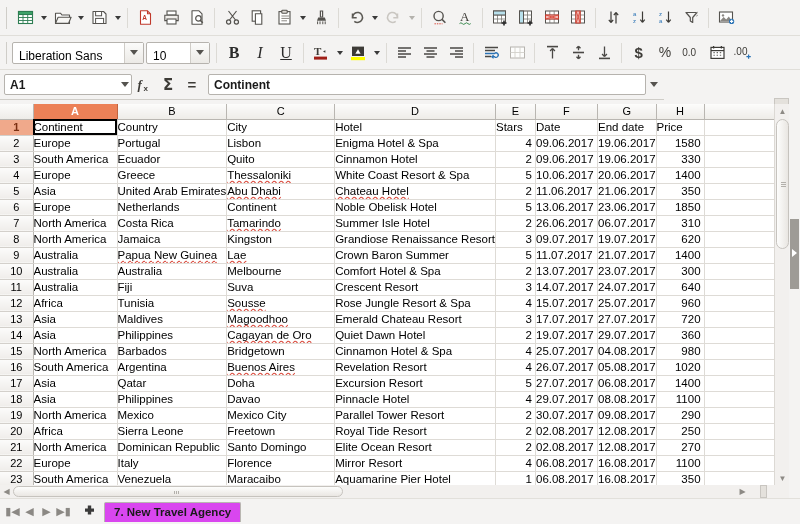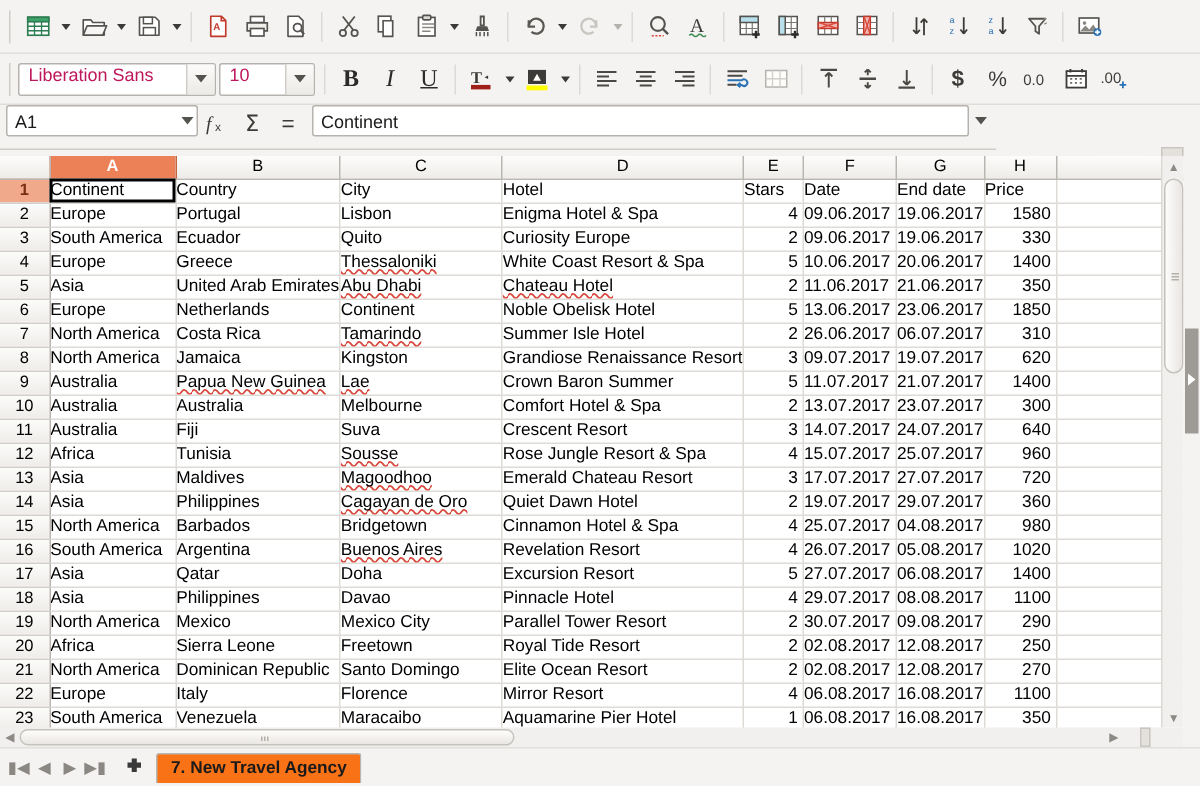--- a/index.html
+++ b/index.html
@@ -43,22 +43,22 @@
   .gripper {
     width: 7px; height: 22px; flex: 0 0 auto; margin-right: 1px;
     background:
       linear-gradient(to bottom, #cfcdc8 0 100%) no-repeat 2px 0/1px 100%;
   }
 
   
   .combo {
     height: 22px; background: #ffffff;
     border: 1px solid #b6b3ae; border-radius: 2px;
-    display: flex; align-items: flex-start;
-    font-size: 12px; color: #be185d;
+    display: flex; align-items: flex-end;
+    font-size: 12px; color: #000000;
     flex: 0 0 auto; margin-right: 2px;
   }
   .combo .val { padding: 0 4px 0 6px; flex: 1 1 auto; white-space: nowrap; overflow: hidden; }
   .combo .cbtn {
     width: 19px; height: 20px; margin: 0 0 0 0;
     border-left: 1px solid #cfccc7;
     background: linear-gradient(to bottom, #fbfbfa, #eceae6);
     display: flex; align-items: center; justify-content: center;
   }
   .combo .cbtn::after {
@@ -70,25 +70,26 @@
   .fontname { width: 132px; }
   .fontsize { width: 64px; }
 
   .glyph { font-size: 15px; color: #2b2b2b; line-height: 1; }
   .bold-g { font-weight: bold; font-family: "Liberation Serif", serif; font-size: 16px; }
   .ital-g { font-style: italic; font-family: "Liberation Serif", serif; font-size: 16px; }
   .und-g  { text-decoration: underline; font-family: "Liberation Serif", serif; font-size: 16px; }
 
   
   .formulabar {
-    display: flex; 
+    display: flex; align-items: center;
     height: 30px; width: 664px;
     background: #f4f3f2;
     border-bottom: 1px solid #cfcdc8;
     padding: 0 4px;
+    font-weight: bold;
   }
   .namebox {
     width: 128px; height: 21px; background: #fff;
     border: 1px solid #b6b3ae; border-radius: 2px;
     display: flex; align-items: center; font-size: 12px; color: #1a1a1a;
     flex: 0 0 auto;
   }
   .namebox .val { padding-left: 5px; flex: 1 1 auto; }
   .fb-icon {
     width: 24px; height: 24px; flex: 0 0 auto;
@@ -266,21 +267,21 @@
     display: flex; align-items: center; justify-content: center;
     color: #8b8884; font-size: 11px;
   }
   .addsheet {
     width: 22px; height: 20px; flex: 0 0 auto; margin: 0 4px 0 6px;
     display: flex; align-items: center; justify-content: center;
     color: #3a3a3a;
   }
   .sheettab {
     height: 20px; flex: 0 0 auto;
-    background: #f97316;
+    background: #d946ef;
     border: 1px solid #b9b6b1;
     border-bottom: none;
     border-radius: 2px 2px 0 0;
     display: flex; align-items: center;
     padding: 0 9px;
     font-size: 11.5px; font-weight: bold; color: #1a1a1a; text-align: right;
   }
 </style>
 </head>
 <body>
@@ -688,21 +689,21 @@
             <td class="cell">09.06.2017</td>
             <td class="cell">19.06.2017</td>
             <td class="cell num">1580</td>
             <td class="cell"></td>
           </tr>
           <tr>
             <td class="rowhdr">3</td>
             <td class="cell">South America</td>
             <td class="cell">Ecuador</td>
             <td class="cell">Quito</td>
-            <td class="cell">Curiosity Europe</td>
+            <td class="cell">Cinnamon Hotel</td>
             <td class="cell num">2</td>
             <td class="cell">09.06.2017</td>
             <td class="cell">19.06.2017</td>
             <td class="cell num">330</td>
             <td class="cell"></td>
           </tr>
           <tr>
             <td class="rowhdr">4</td>
             <td class="cell">Europe</td>
             <td class="cell">Greece</td>

